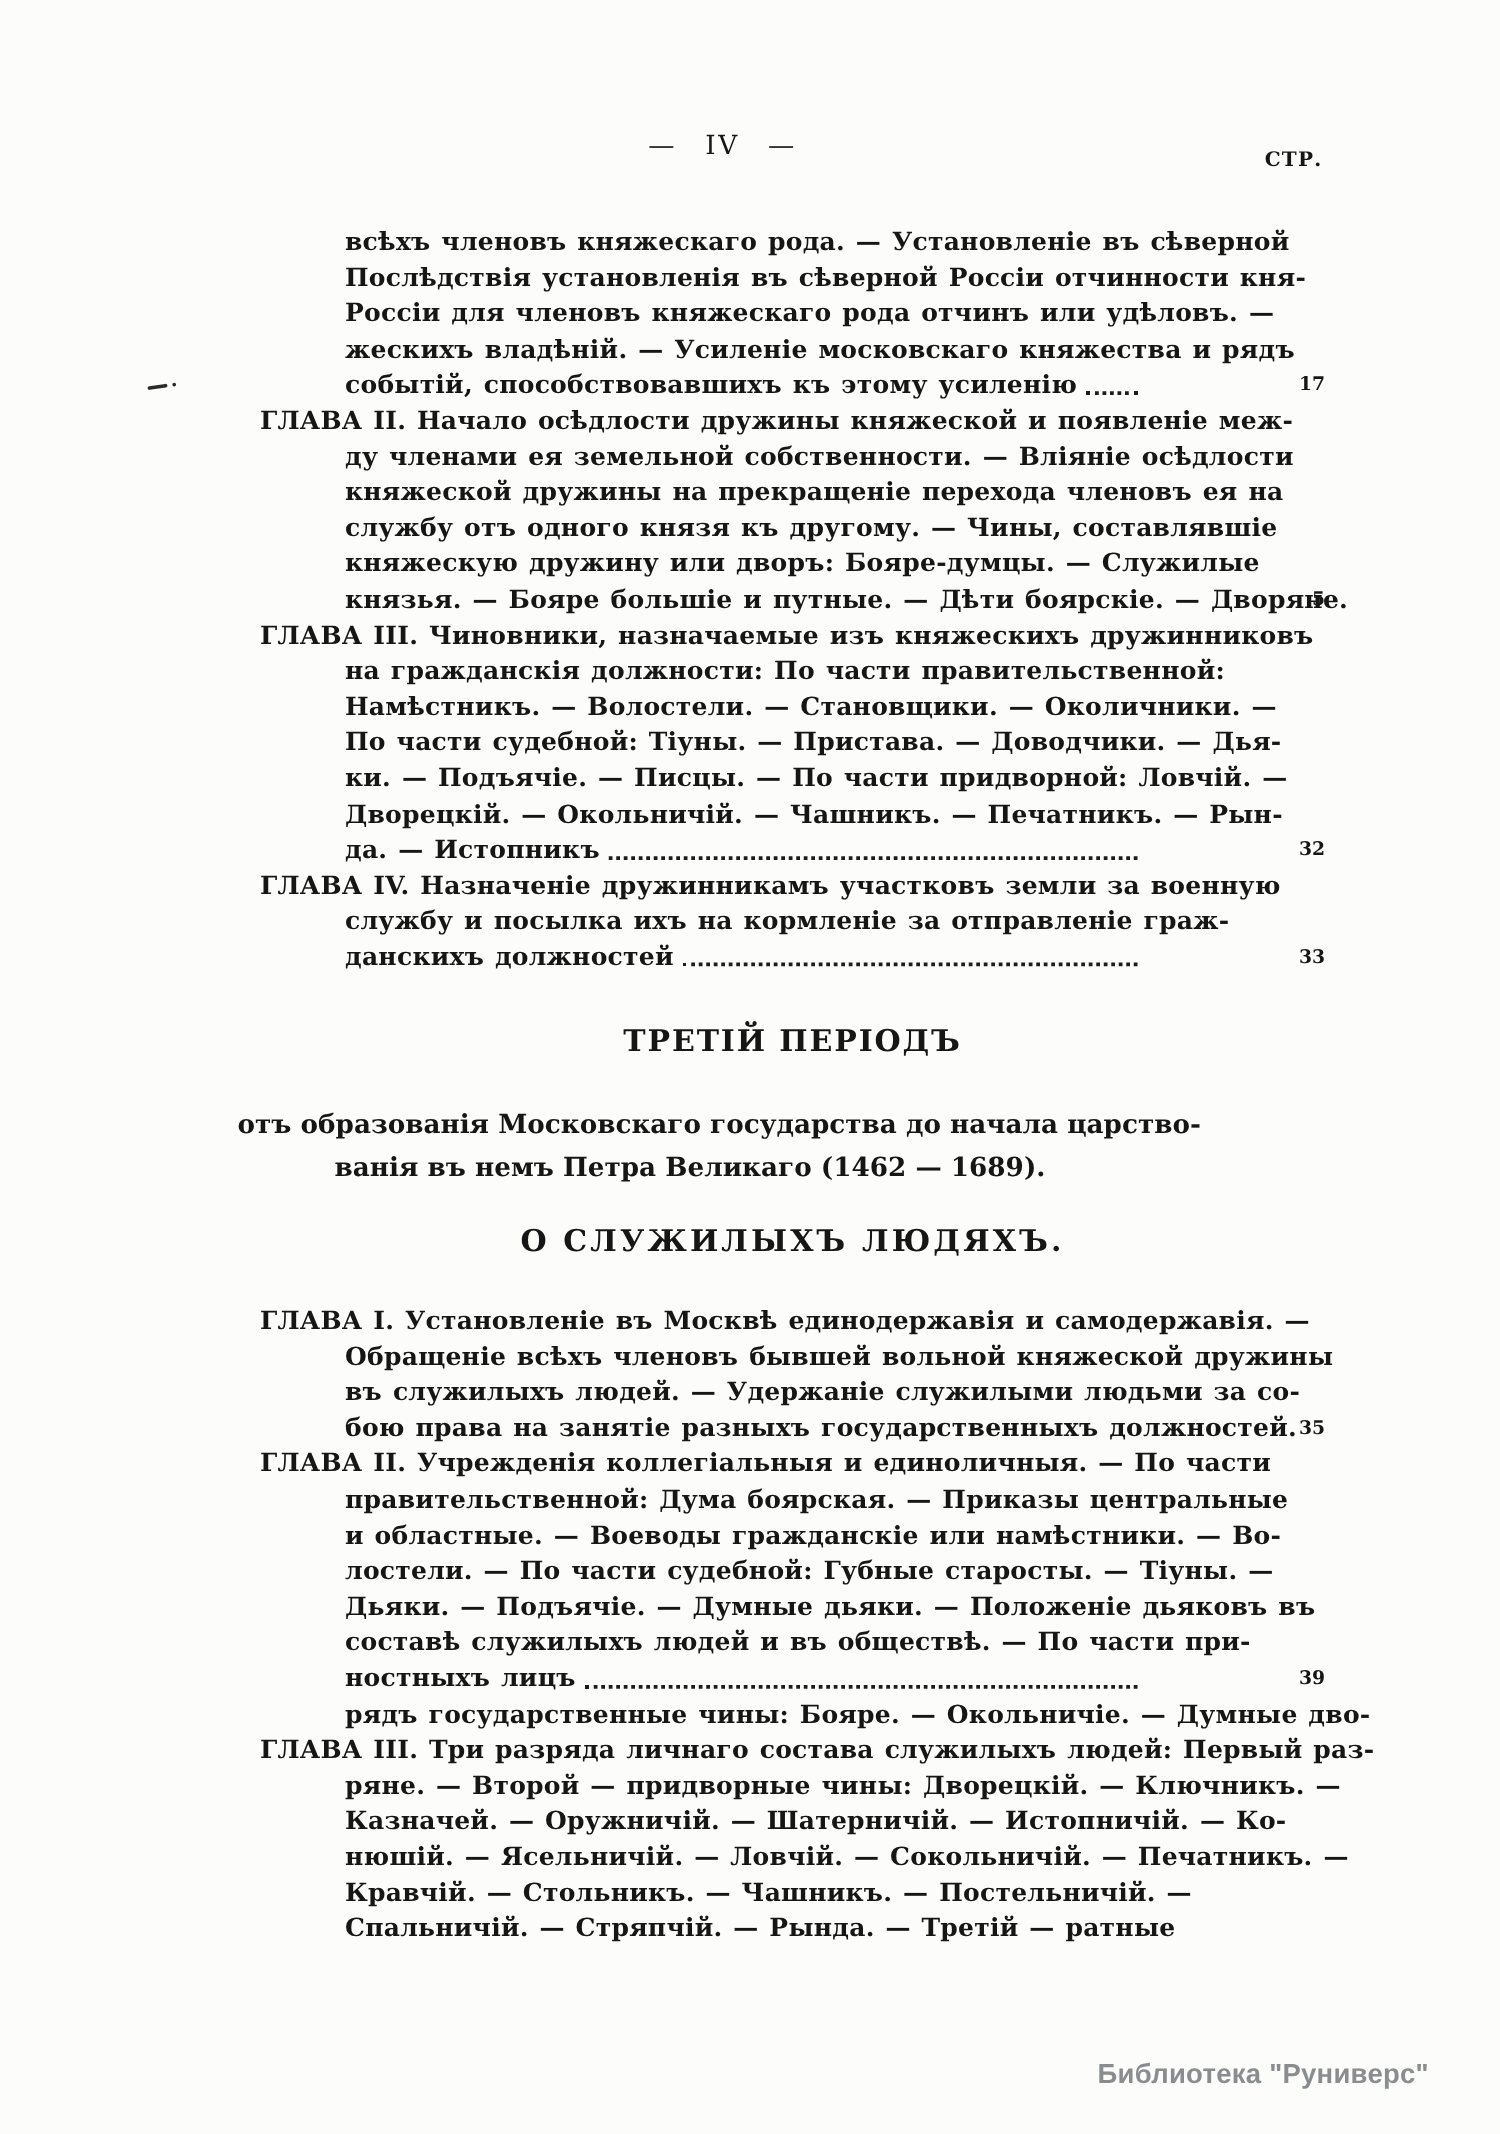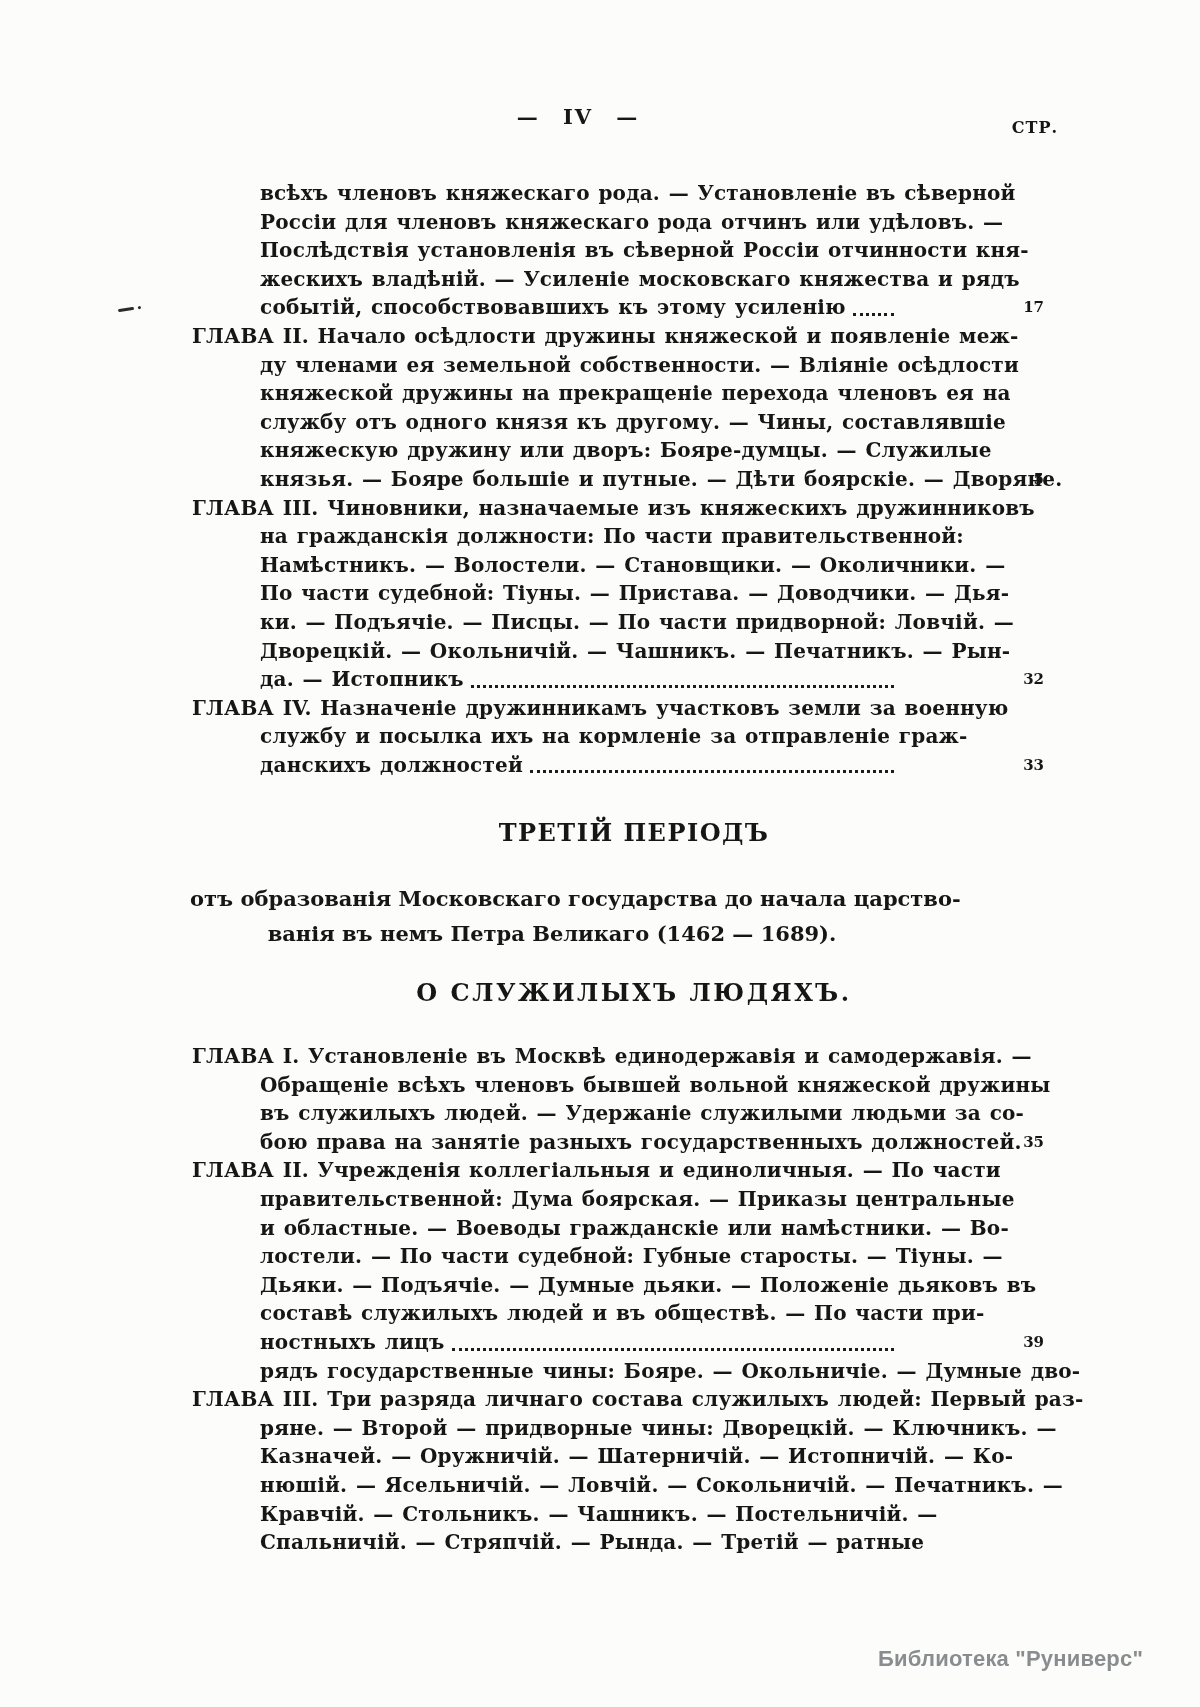--- a/index.html
+++ b/index.html
@@ -10,32 +10,32 @@
     background: #fcfcfa;
     font-family: "DejaVu Serif", "Liberation Serif", serif;
     color: #161616;
     overflow: hidden;
   }
   
   .folio {
     position: absolute;
     top: 104px; left: 0; width: 1156px;
     text-align: center;
-    font-size: 21px; font-weight: 700;
+    font-size: 21px; font-weight: 400;
     letter-spacing: 2px;
     word-spacing: 14px;
   }
   .str-label {
     position: absolute;
     top: 118px; right: 142px;
     font-size: 16px; font-weight: 700;
     letter-spacing: 1px;
   }
   
-  .toc { position: absolute; left: 192px; width: 852px; }
+  .toc { position: absolute; left: 208px; width: 852px; }
   .toc-top { top: 179px; }
   .toc-bottom { top: 1042px; }
   .entry { position: relative; }
   .line {
     line-height: 28.6px;
     height: 28.6px;
     margin-left: 68px;
     margin-right: 148px;   
     font-size: 20px;
     font-weight: 700;
@@ -131,22 +131,22 @@
 <div class="page">
 
   <div class="folio">—  IV  —</div>
   <div class="str-label">СТР.</div>
   <div class="artifact"></div>
 
   <div class="toc toc-top">
 
     <div class="entry">
       <div class="line">всѣхъ членовъ княжескаго рода. — Установленіе въ сѣверной</div>
+      <div class="line">Послѣдствія установленія въ сѣверной Россіи отчинности кня-</div>
       <div class="line">Россіи для членовъ княжескаго рода отчинъ или удѣловъ. —</div>
-      <div class="line">Послѣдствія установленія въ сѣверной Россіи отчинности кня-</div>
       <div class="line">жескихъ владѣній. — Усиленіе московскаго княжества и рядъ</div>
       <div class="line leader">
         <span class="ltxt">событій, способствовавшихъ къ этому усиленію</span>
         <span class="dotfill"></span>
       </div>
       <div class="pagenum">17</div>
     </div>
 
     <div class="entry">
       <div class="line first">ГЛАВА II. Начало осѣдлости дружины княжеской и появленіе меж-</div>

